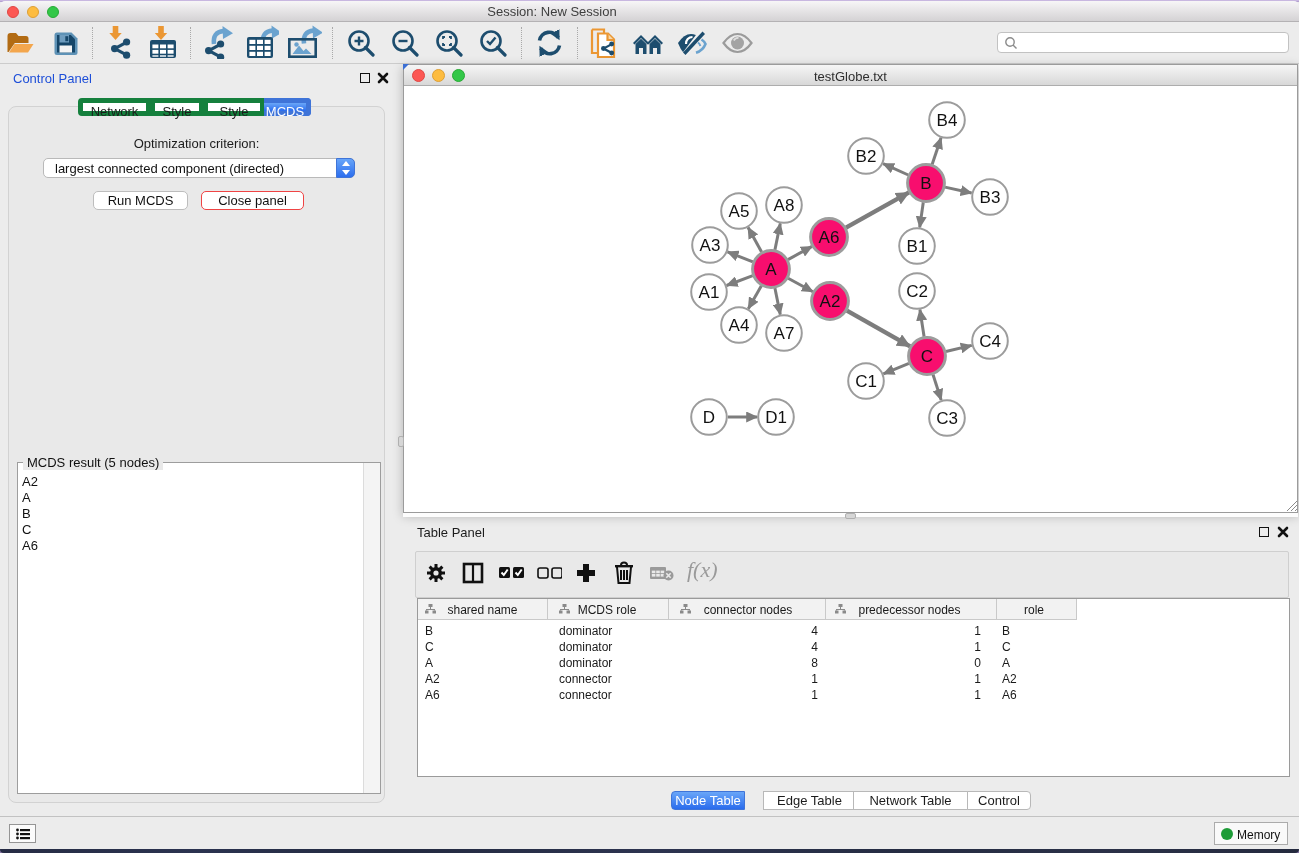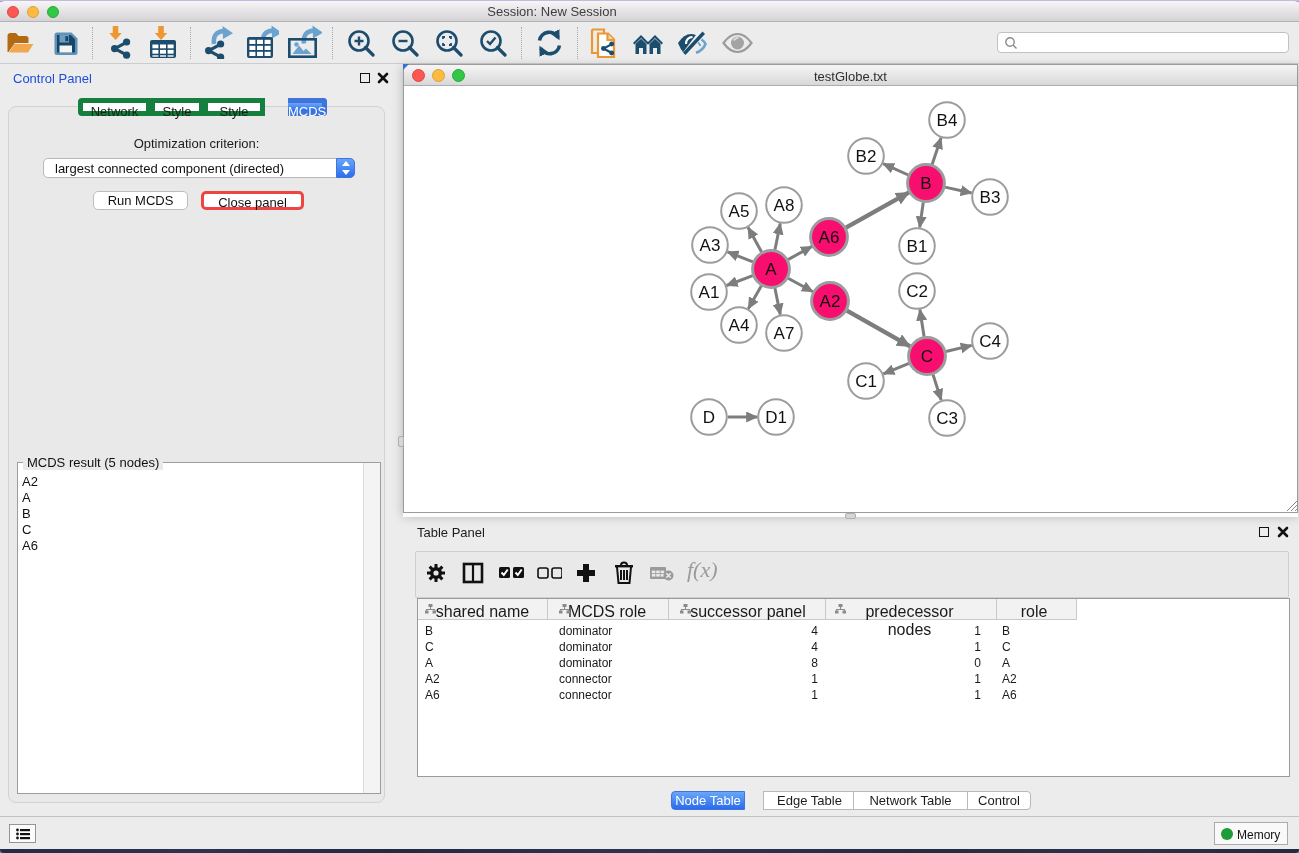--- a/index.html
+++ b/index.html
@@ -191,36 +191,36 @@
 <div class="abs" style="left:360px;top:73px;width:10px;height:10px;border:1.6px solid #111;"></div>
 <svg class="abs" style="left:377px;top:72px;" width="12" height="12" viewBox="0 0 12 12">
     <path d="M2 2 L10 10 M10 2 L2 10" stroke="#111" stroke-width="2.6" stroke-linecap="round"></path>
   </svg>
 
 <div class="abs" style="left:8px;top:106px;width:377px;height:697px;background:#e9e9e9;border:1px solid #d2d2d2;border-radius:8px;"></div>
 
 <div class="htab" style="left:78px;width:73px;border-radius:4px 0 0 4px;">Network</div>
 <div class="htab" style="left:150px;width:54px;">Style</div>
 <div class="htab" style="left:203px;width:62px;">Style</div>
-<div class="htab bluetab" style="left:264px;width:39px;border-left:none;border-radius:0 4px 4px 0;margin-left:24px;">MCDS</div>
+<div class="htab bluetab" style="left:264px;width:47px;border-left:none;border-radius:0 4px 4px 0;">MCDS</div>
 
 <div class="abs" style="left:8px;top:136px;width:377px;text-align:center;font-size:13px;color:#1c1c1c;">Optimization criterion:</div>
 
 <div class="abs" style="left:43px;top:158px;width:312px;height:20px;background:#ffffff;border:1px solid #b9b9b9;border-radius:5px;"></div>
 <div class="abs" style="left:55px;top:161px;font-size:13px;color:#111;">largest connected component (directed)</div>
 <div class="abs" style="left:336px;top:158px;width:19px;height:20px;background:linear-gradient(#67a5f9,#2c6eee);border-radius:0 5px 5px 0;border:1px solid #3f74d8;"></div>
 <svg class="abs" style="left:340px;top:160px;" width="12" height="16" viewBox="0 0 12 16">
     <g fill="#ffffff">
       <path d="M6 1 L10 6 L2 6 z"></path>
       <path d="M6 15 L10 10 L2 10 z"></path>
     </g>
   </svg>
 
 <div class="abs" style="left:93px;top:191px;width:95px;height:19px;background:#ffffff;border:1px solid #bdbdbd;border-radius:5px;text-align:center;font-size:13px;line-height:18px;color:#111;">Run MCDS</div>
-<div class="abs" style="left:201px;top:191px;width:103px;height:19px;background:#ffffff;border:3px solid #ef4444;border-radius:5px;text-align:center;font-size:13px;line-height:18px;color:#111;">Close panel</div>
+<div class="abs" style="left:201px;top:191px;width:103px;height:19px;background:#ffffff;border:1px solid #ef4444;border-radius:5px;text-align:center;font-size:13px;line-height:18px;color:#111;">Close panel</div>
 
 <div class="abs" style="left:17px;top:462px;width:364px;height:332px;border:1px solid #9d9d9d;background:#ffffff;"></div>
 <div class="abs" style="left:363px;top:463px;width:17px;height:330px;background:#f4f4f4;border-left:1px solid #dcdcdc;"></div>
 <div class="abs" style="left:23px;top:455px;font-size:13px;color:#111;background:#e9e9e9;padding:0 4px;">MCDS result (5 nodes)</div>
 <div class="abs" style="left:22px;top:474px;font-size:13px;line-height:16px;color:#111;">A2<br>A<br>B<br>C<br>A6</div>
 
 <div class="abs" style="left:0;top:816px;width:1299px;height:34px;background:#ececec;border-top:1px solid #c2c2c2;border-bottom:1px solid #fafafa;"></div>
 <div class="abs" style="left:9px;top:824px;width:27px;height:19px;background:#fbfbfb;border:1px solid #959595;"></div>
 <svg class="abs" style="left:16px;top:828px;" width="14" height="12" viewBox="0 0 14 12">
     <g fill="#111">
@@ -389,24 +389,24 @@
       <rect x="6.2" y="8" width="3.6" height="2.6"></rect>
       <rect x="10.6" y="8" width="3.6" height="2.6"></rect>
 </g>
 <circle cx="18.5" cy="9.5" r="5" fill="#9a9a9a"></circle>
 <path d="M16.3 7.3 L20.7 11.7 M20.7 7.3 L16.3 11.7" stroke="#e9e9e9" stroke-width="1.6"></path>
 </svg>
 <div class="abs" style="left:687px;top:557px;font-size:22px;color:#9a9a9a;font-family:'Liberation Serif',serif;font-style:italic;">f(x)</div>
 
 <div class="abs" style="left:417px;top:598px;width:873px;height:179px;background:#ffffff;border:1px solid #9a9a9a;"></div>
 <div class="abs" style="left:418px;top:599px;width:658px;height:21px;background:#f2f2f2;border-bottom:1px solid #c9c9c9;"></div>
-<div class="abs" style="left:0;top:599px;width:1276px;height:21px;font-size:16px;color:#1a1a1a;">
+<div class="abs" style="left:0;top:599px;width:1276px;height:21px;font-size:12px;color:#1a1a1a;">
 <span class="abs" style="left:429px;top:4px;width:107px;text-align:center;">shared name</span>
 <span class="abs" style="left:559px;top:4px;width:96px;text-align:center;">MCDS role</span>
-<span class="abs" style="left:682px;top:4px;width:132px;text-align:center;">successor panel</span>
+<span class="abs" style="left:682px;top:4px;width:132px;text-align:center;">connector nodes</span>
 <span class="abs" style="left:842px;top:4px;width:135px;text-align:center;">predecessor nodes</span>
 <span class="abs" style="left:994px;top:4px;width:80px;text-align:center;">role</span>
 </div>
 <svg style="position:absolute;left:425px;top:604px;" width="11" height="10" viewBox="0 0 11 10">
     <g fill="#8a8a8a">
       <rect x="3.5" y="0" width="4" height="3"></rect>
       <rect x="0" y="6.5" width="3.5" height="3"></rect>
       <rect x="7.5" y="6.5" width="3.5" height="3"></rect>
       <path d="M5 3 L6 3 L6 5 L10 5 L10 6.5 L9 6.5 L9 6 L2 6 L2 6.5 L1 6.5 L1 5 L5 5 z"></path>
     </g>

